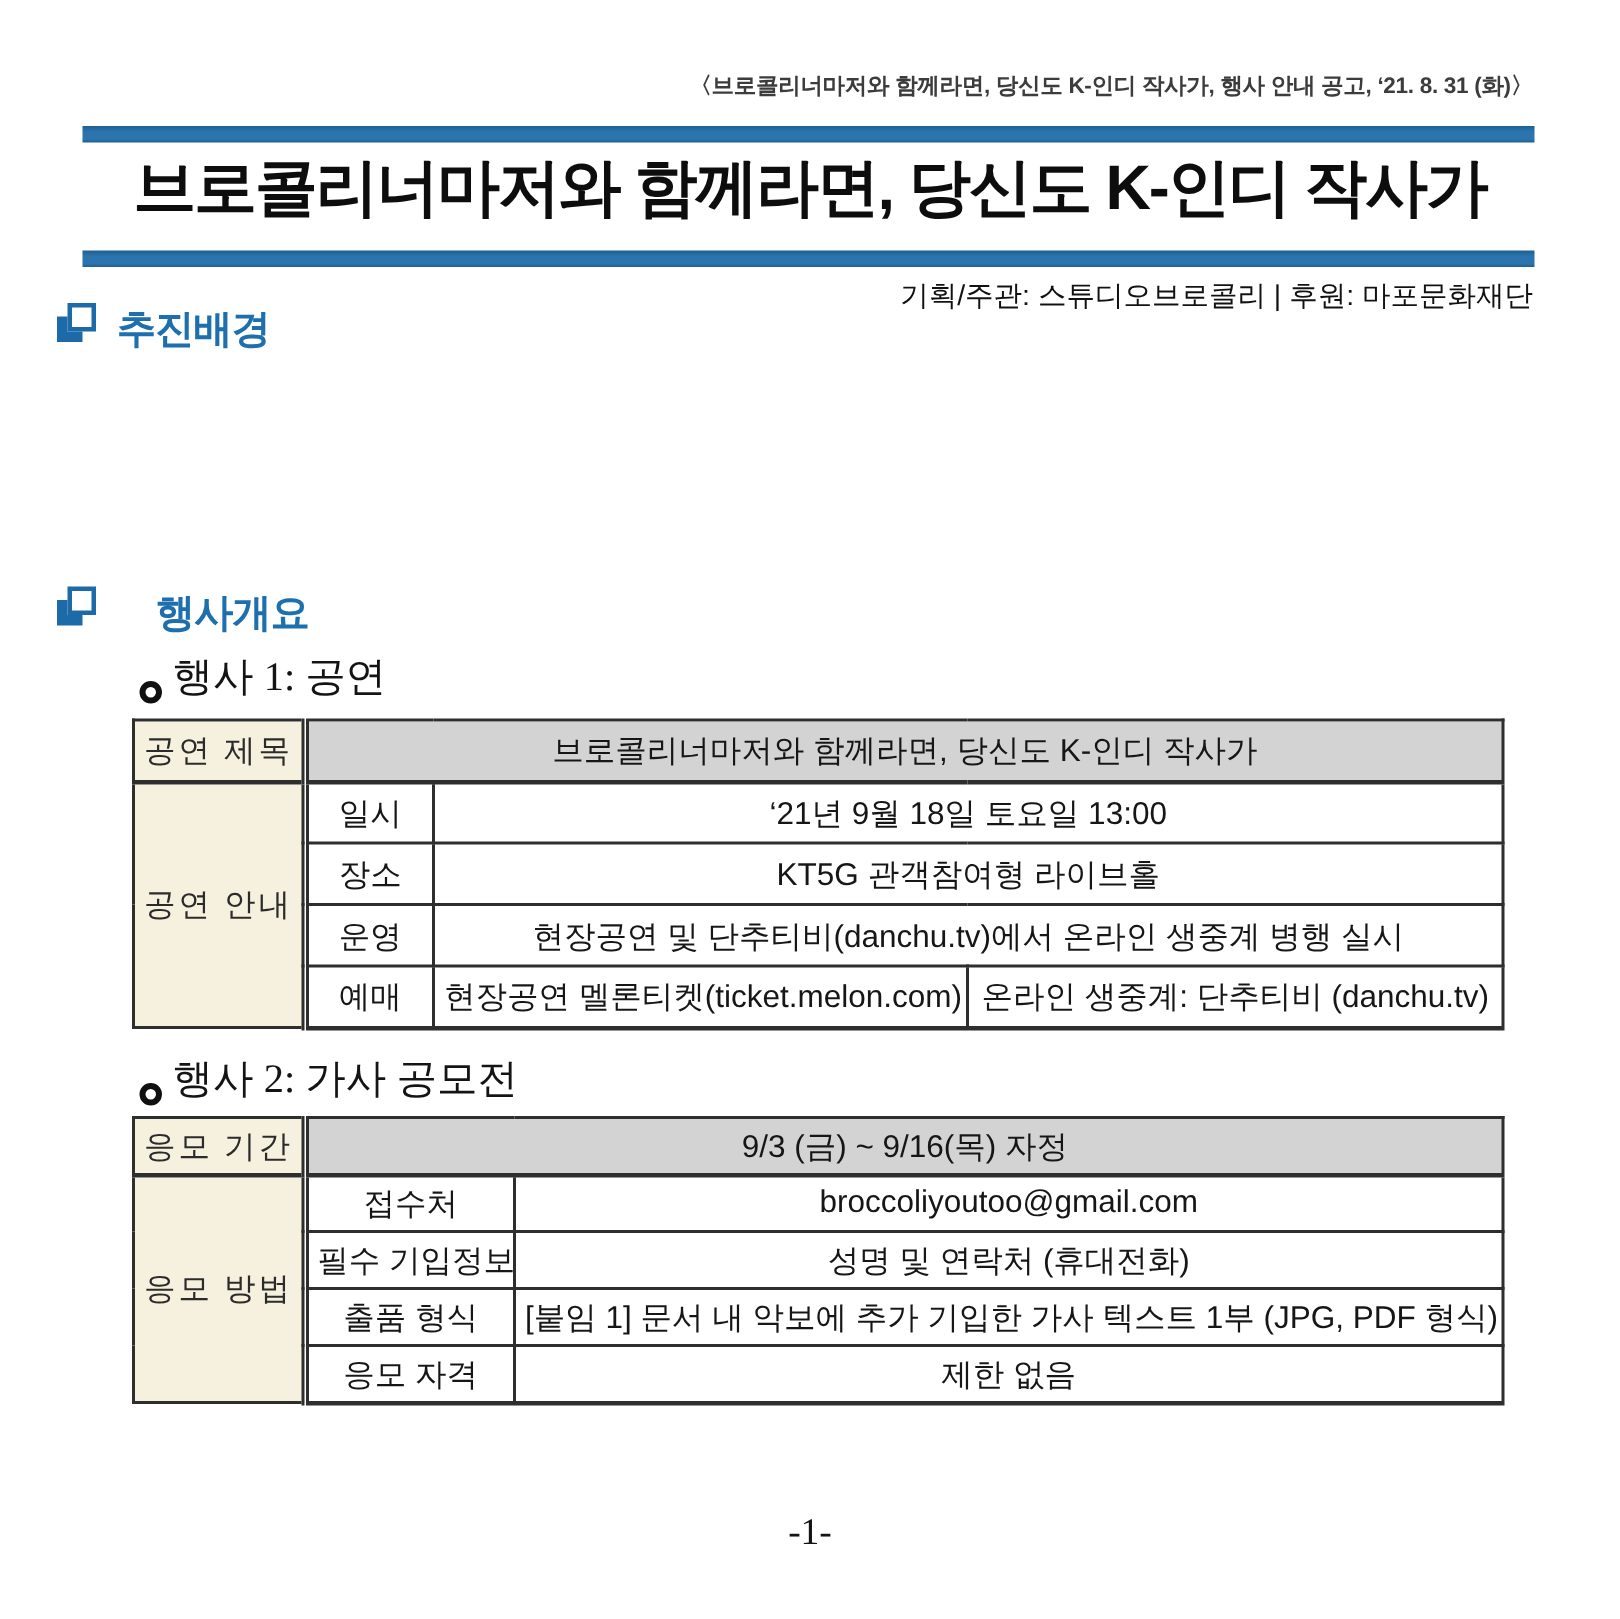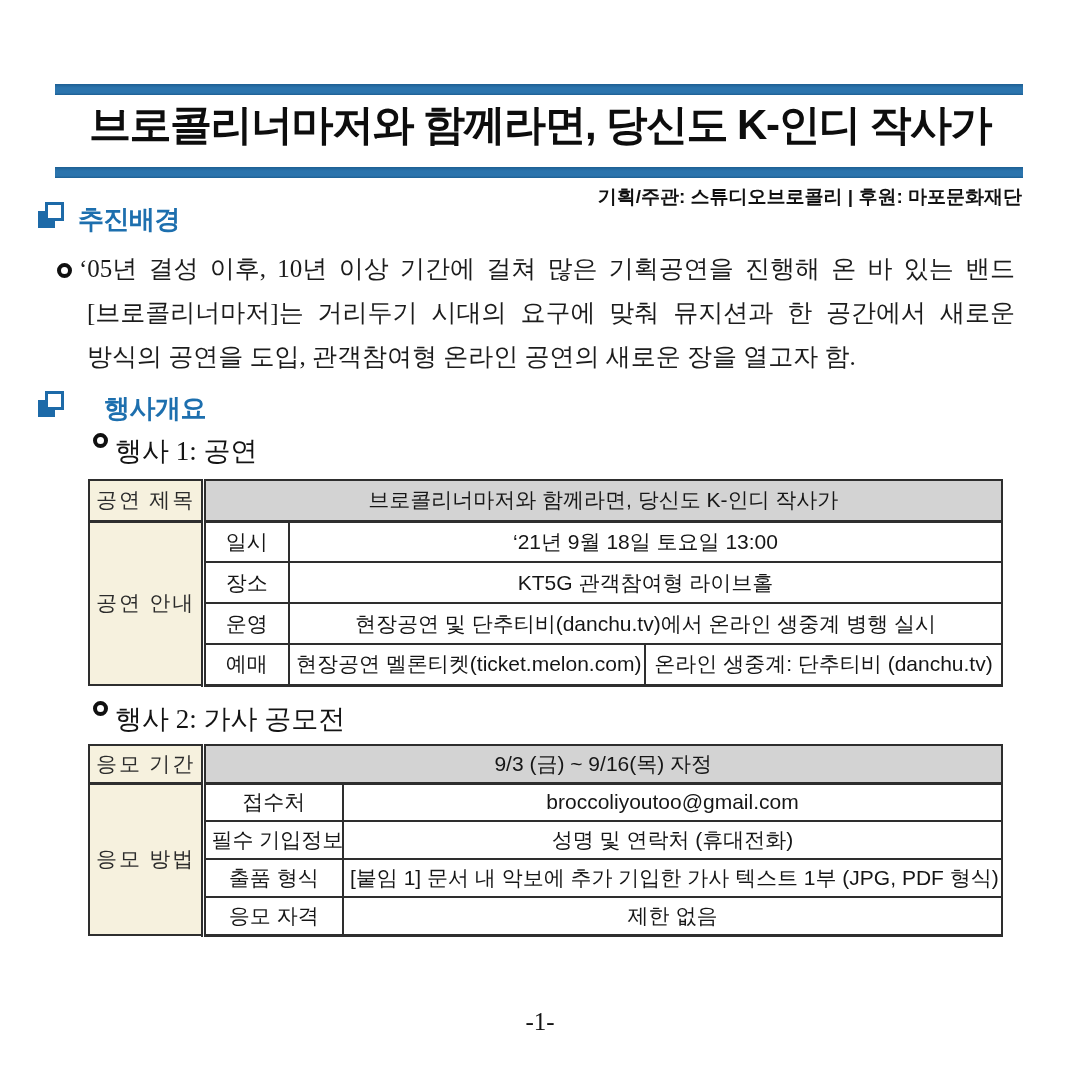--- a/index.html
+++ b/index.html
@@ -22,21 +22,21 @@
   }
   #bar-top { top:84px; }
   #bar-bottom { top:167px; }
   .doc-title {
     position:absolute; top:97px; left:0; width:100%;
     text-align:center; font-size:42px; font-weight:800;
     letter-spacing:-1.5px; color:#0d0d0d;
   }
   .organizer-line {
     position:absolute; top:184px; right:58px;
-    font-size:19px; font-weight:700; color:#111;
+    font-size:19px; font-weight:400; color:#111;
   }
 
   
   .section-heading {
     position:absolute; left:38px; display:flex; align-items:flex-start; gap:14px;
   }
   .sq-icon { position:relative; width:26px; height:26px; flex:0 0 auto; }
   .sq-icon .sq-back {
     position:absolute; left:0; bottom:0; width:17px; height:17px; background:#1d6aa8;
   }
@@ -59,21 +59,21 @@
   }
   .ring-bullet {
     display:inline-block; width:15px; height:15px;
     border:4px solid #101010; border-radius:50%;
     margin-right:7px; vertical-align:-1px;
   }
 
   
   .sub-heading {
     position:absolute; left:93px; font-size:27px; color:#141414;
-    display:flex; align-items:flex-start;
+    display:flex; align-items:flex-end;
   }
   #event1-heading { top:433px; }
   #event2-heading { top:701px; }
 
   
   table.info-table {
     position:absolute; left:88px; width:915px;
     border-collapse:collapse; table-layout:fixed;
     font-size:21px; color:#161616;
   }
@@ -106,36 +106,36 @@
     position:absolute; top:1008px; left:0; width:100%;
     text-align:center; font-size:25px; color:#141414;
     font-family:"Liberation Serif", serif;
   }
 </style>
 </head>
 <body>
 
 <div id="doc">
 
+  <div class="top-note">〈브로콜리너마저와 함께라면, 당신도 K-인디 작사가, 행사 안내 공고, ‘21. 8. 31 (화)〉</div>
 
   <div id="bar-top" class="blue-bar"></div>
   <div class="doc-title">브로콜리너마저와 함께라면, 당신도 K-인디 작사가</div>
   <div id="bar-bottom" class="blue-bar"></div>
 
   <div class="organizer-line">기획/주관: 스튜디오브로콜리 | 후원: 마포문화재단</div>
 
   <div id="section-background" class="section-heading">
     <span class="sq-icon">
       <span class="sq-back"></span>
         <span class="sq-front"></span>
     </span>
     <span class="heading-text">추진배경</span>
   </div>
 
-  <div class="body-para serif"><span class="ring-bullet"></span><span>‘05년 결성 이후, 10년 이상 기간에 걸쳐 많은 기획공연을 진행해 온 바 있는 밴드 [브로콜리너마저]는 거리두기 시대의 요구에 맞춰 뮤지션과 한 공간에서 새로운 방식의 공연을 도입, 관객참여형 온라인 공연의 새로운 장을 열고자 함.</span></div>
 
   <div id="section-overview" class="section-heading">
     <span class="sq-icon">
       <span class="sq-back"></span>
         <span class="sq-front"></span>
     </span>
     <span class="heading-text">행사개요</span>
   </div>
 
   <div id="event1-heading" class="sub-heading serif">

